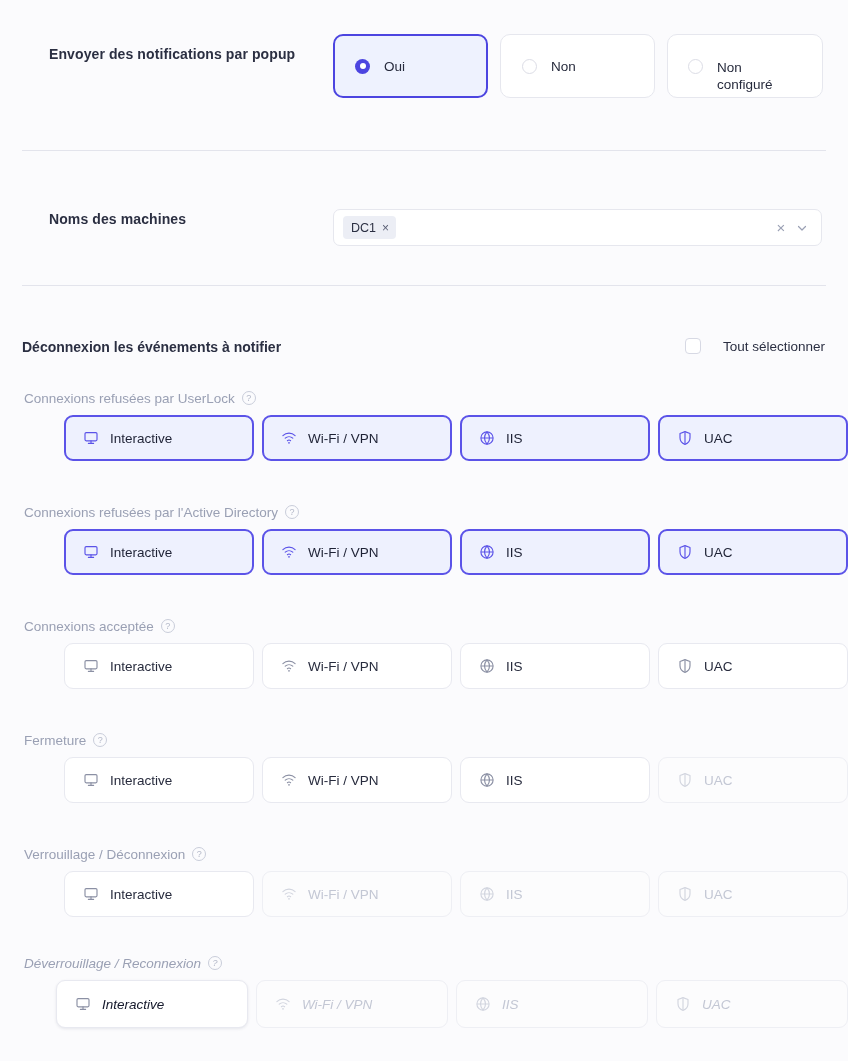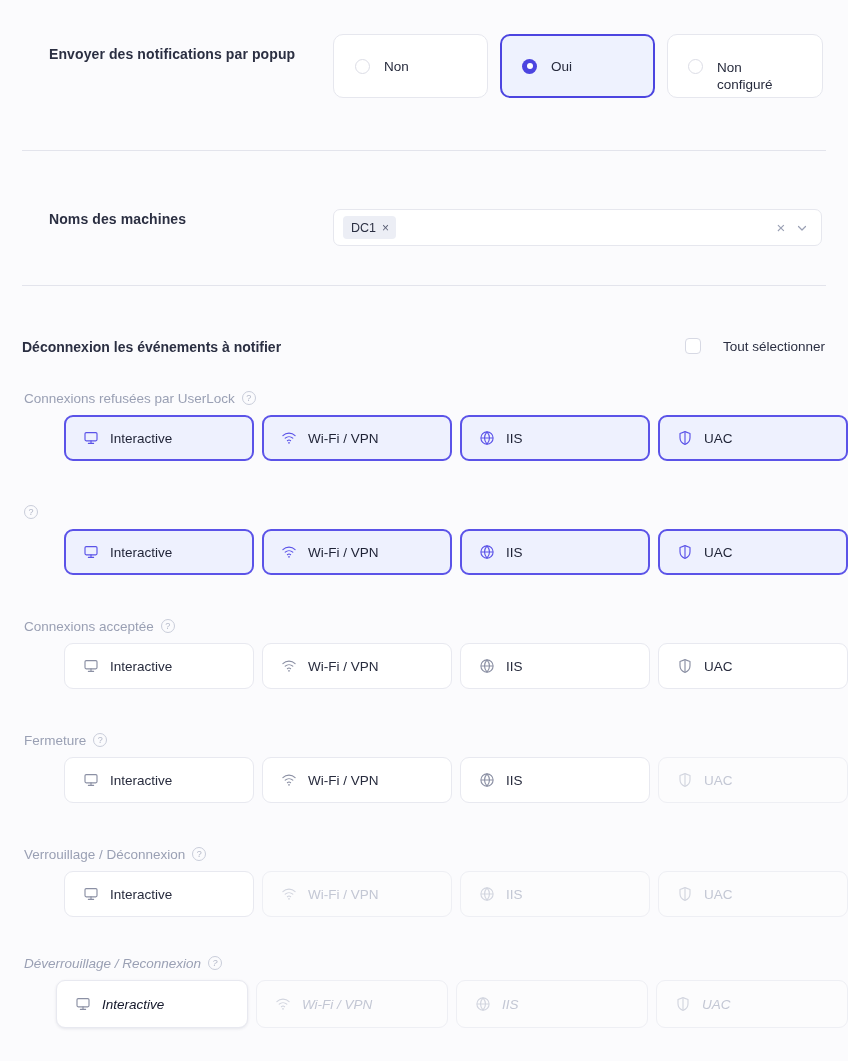--- a/index.html
+++ b/index.html
@@ -217,27 +217,27 @@
 </head>
 <body>
 
 <div class="page">
 
   <div class="field-row" style="left:22px; top:46px;">
     <span class="field-label">Envoyer des notifications par popup</span>
   </div>
 
   <div class="radio-group">
+    <div class="radio-card selected">
+      <span class="radio-dot"></span>
+      <span class="radio-text">Oui</span>
+    </div>
     <div class="radio-card">
       <span class="radio-dot"></span>
       <span class="radio-text">Non</span>
-    </div>
-    <div class="radio-card selected">
-      <span class="radio-dot"></span>
-      <span class="radio-text">Oui</span>
     </div>
     <div class="radio-card" style="width:156px;padding-left:20px;">
       <span class="radio-dot"></span>
       <span class="radio-text" style="max-width:76px;margin-top:20px;">Non configuré</span>
     </div>
   </div>
 
   <div class="divider" style="top:150px;"></div>
 
   <div class="field-row" style="left:22px; top:211px;">
@@ -308,20 +308,21 @@
                 <path d="M8 1.6l5 1.9v4.2c0 3.2-2.1 5.6-5 6.7-2.9-1.1-5-3.5-5-6.7V3.5l5-1.9z" stroke="currentColor" stroke-width="1.15" stroke-linejoin="round"></path>
                 <path d="M8 2.2v11.6" stroke="currentColor" stroke-width="1.15"></path>
               </svg>
             </span>
             <span>UAC</span>
           </div>
         </div>
       </div>
       <div class="event-group" style="top: 503px;">
         <div class="group-label">
+          <span>Connexions refusées par l'Active Directory</span>
           <span class="help-icon">?</span>
         </div>
         <div class="btn-row">
           <div class="ev-btn selected">
             <span class="ico">
               <svg width="16" height="16" viewBox="0 0 16 16" fill="none">
                 <rect x="2" y="2.6" width="12" height="8.2" rx="1.2" stroke="currentColor" stroke-width="1.15"></rect>
                 <path d="M8 10.8v2.6M5.4 13.4h5.2" stroke="currentColor" stroke-width="1.15" stroke-linecap="round"></path>
               </svg>
             </span>

